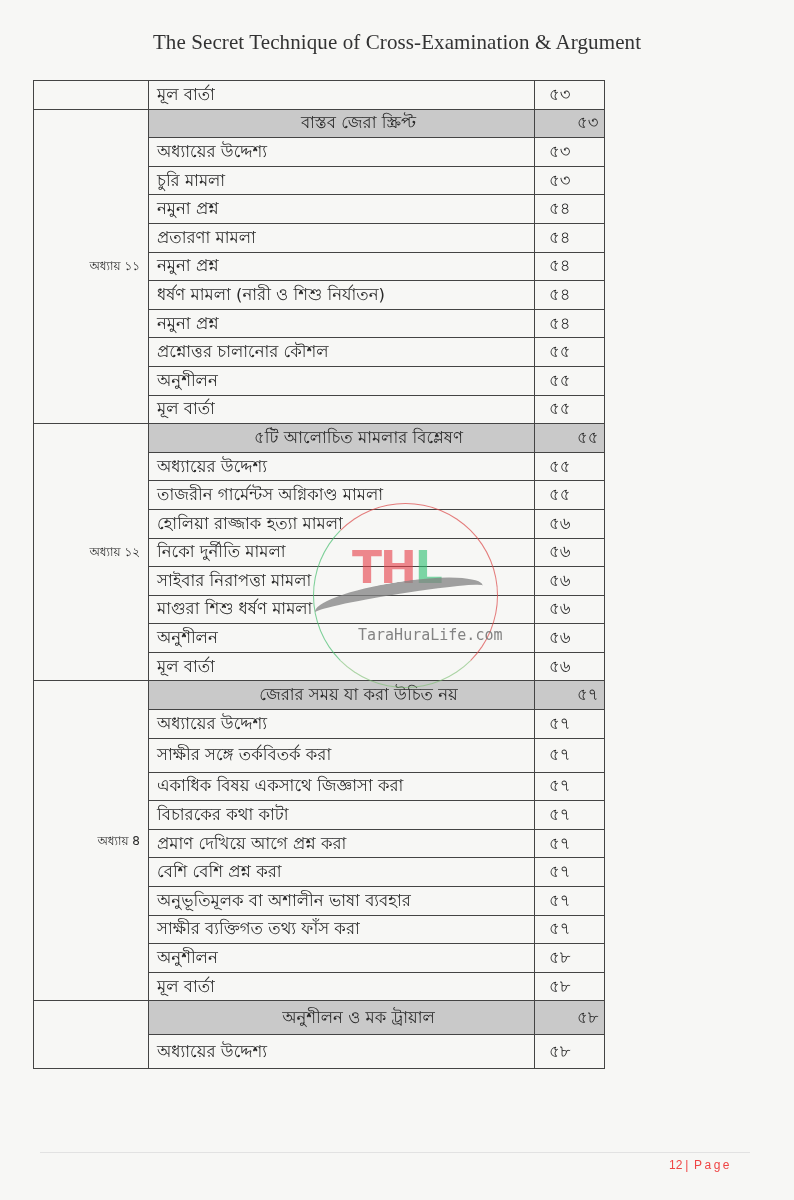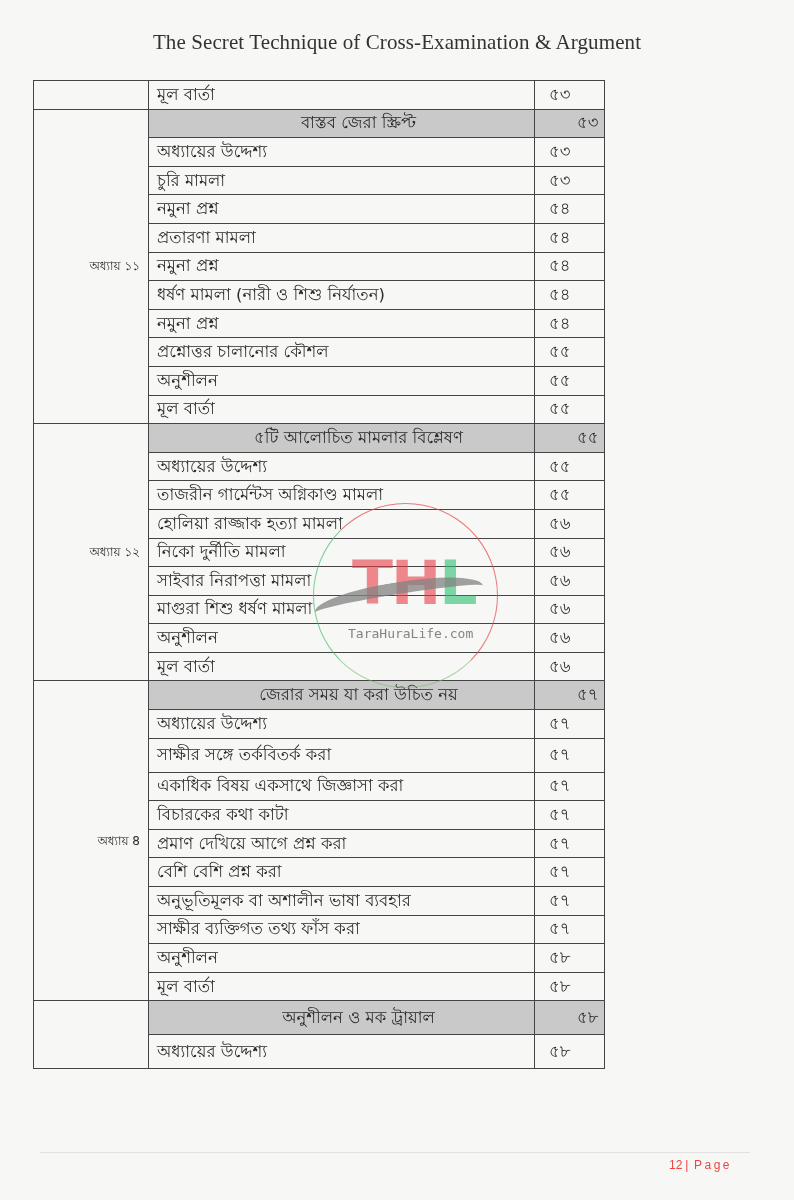--- a/index.html
+++ b/index.html
@@ -57,36 +57,36 @@
   
   .watermark {
     position: absolute; left: 313px; top: 503px; width: 183px; height: 183px;
     border-radius: 50%;
     border: 1.5px solid rgba(220,70,70,0.7);
     border-left-color: rgba(70,190,110,0.7);
     border-bottom-color: rgba(120,190,110,0.6);
     pointer-events: none;
   }
   .wm-logo {
-    position: absolute; left: 38px; top: 44px;
+    position: absolute; left: 38px; top: 38px;
     font-family: "DejaVu Sans", sans-serif; font-weight: bold;
-    font-size: 60px; letter-spacing: -2px;
+    font-size: 44px; letter-spacing: -2px;
     color: rgba(230,60,70,0.6);
   }
   .wm-logo .green { color: rgba(40,190,110,0.6); }
   .wm-swoosh {
     position: absolute; left: 0px; top: 78px; width: 170px; height: 22px;
     border-top: 12px solid rgba(130,130,130,0.75);
     border-radius: 100% 100% 0 0;
     transform: rotate(-9deg);
   }
   .wm-text {
-    position: absolute; left: 34px; top: 122px;
+    position: absolute; left: 44px; top: 122px;
     font-family: "DejaVu Sans Mono", monospace;
-    font-size: 13px; color: rgba(110,110,110,0.85);
+    font-size: 15px; color: rgba(110,110,110,0.85);
   }
 </style>
 </head>
 <body>
 
 <div class="page-header">The Secret Technique of Cross-Examination &amp; Argument</div>
 
 <table class="toc">
   <colgroup>
       <col class="c1">

